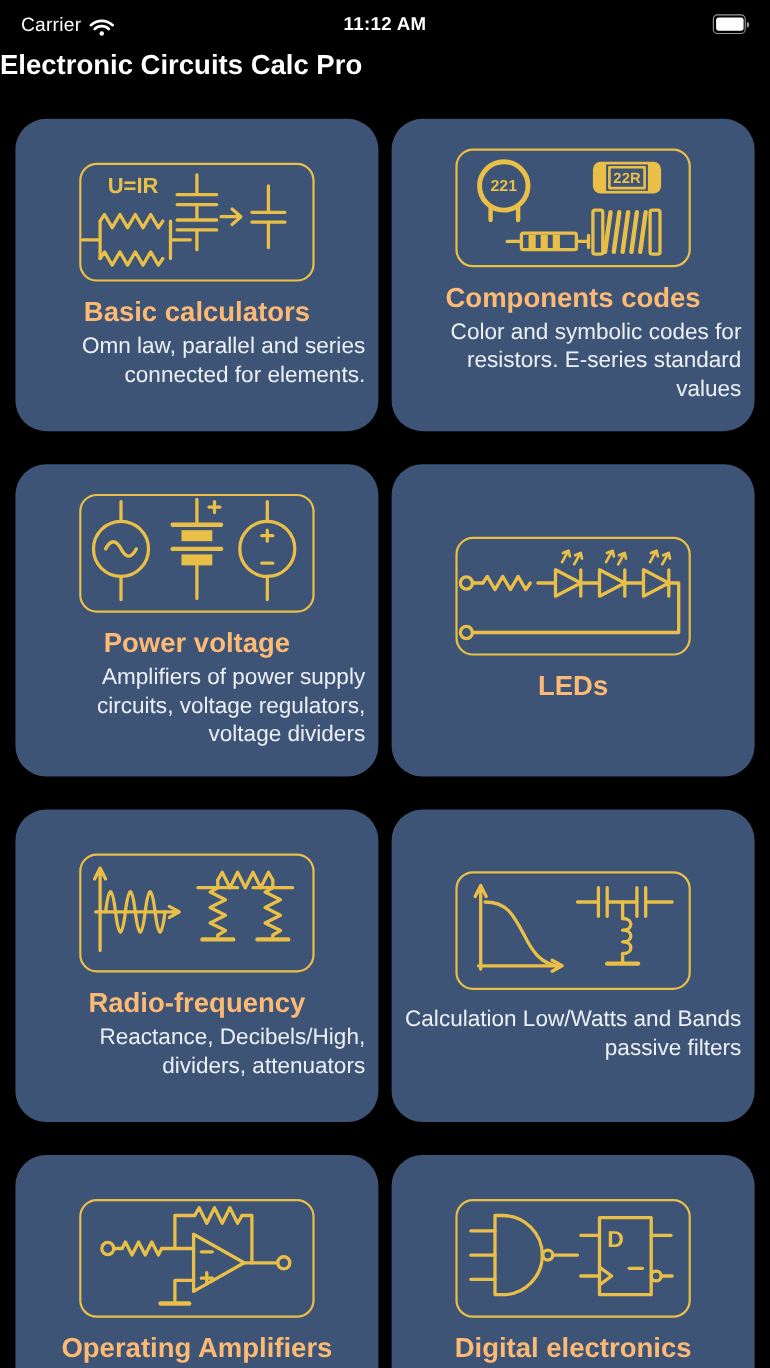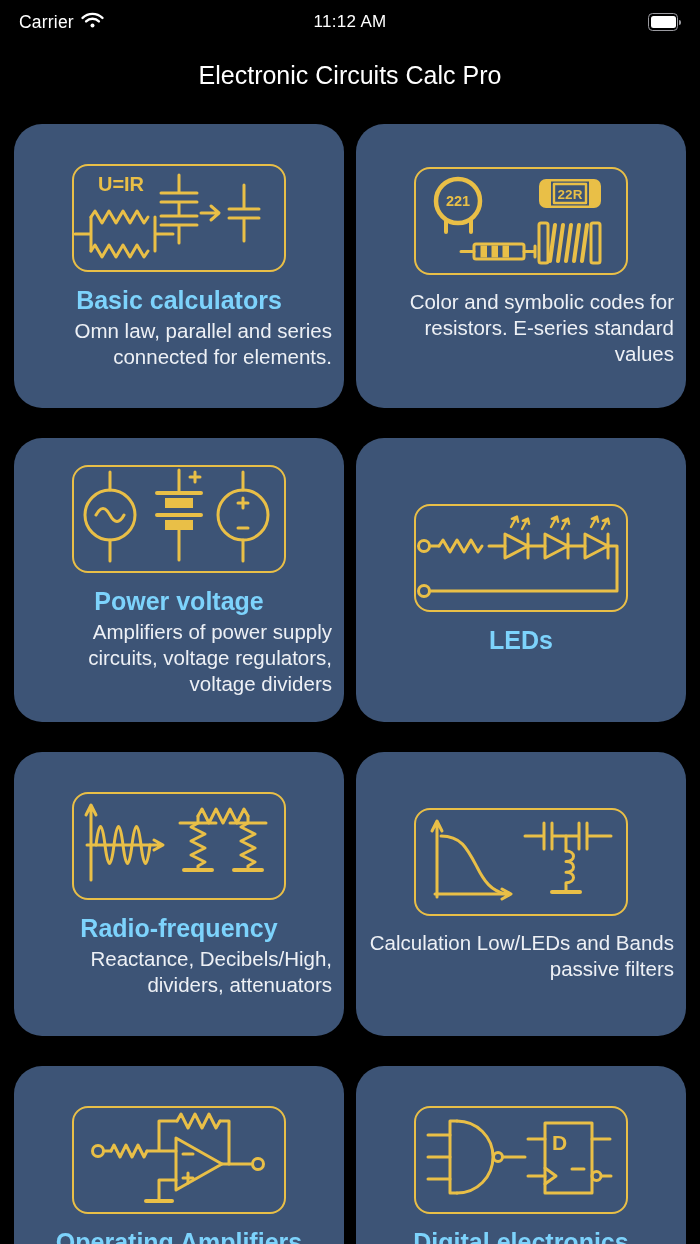--- a/index.html
+++ b/index.html
@@ -4,39 +4,39 @@
 <style>
   html,body{margin:0;padding:0}
   body{
     width:700px;height:1244px;overflow:hidden;
     background:#000;color:#fff;
     font-family:"Liberation Sans", sans-serif;
     -webkit-font-smoothing:antialiased;
   }
   
   .statusbar{height:44px;position:relative;display:flex;align-items:center;padding:0 19px;}
-  .sb-left{display:flex;align-items:flex-start;gap:7px;z-index:2}
+  .sb-left{display:flex;align-items:flex-end;gap:7px;z-index:2}
   .sb-carrier{font-size:17.5px;font-weight:500;letter-spacing:.2px}
-  .sb-time{position:absolute;left:0;right:0;text-align:center;font-size:17px;font-weight:400;letter-spacing:.3px}
+  .sb-time{position:absolute;left:0;right:0;text-align:center;font-size:17px;font-weight:700;letter-spacing:.3px}
   .sb-right{margin-left:auto;z-index:2}
   .battery{display:flex;align-items:center;gap:1px}
   .bat-body{width:25px;height:12.5px;border:1.5px solid #9a9aa0;border-radius:4.5px;padding:1.5px}
   .bat-fill{width:100%;height:100%;background:#fff;border-radius:2.5px}
   .bat-nub{width:2px;height:5px;background:#9a9aa0;border-radius:0 2px 2px 0}
   
-  .app-title{margin-top:16px;height:30px;line-height:30px;text-align:center;font-size:25px;font-weight:400}
+  .app-title{margin-top:0;height:30px;line-height:30px;font-size:25px;font-weight:700}
   
   .grid{display:grid;grid-template-columns:330px 330px;column-gap:12px;row-gap:30px;margin:34px 14px 0}
   .card{
     background:#3D5476;border-radius:28px;height:284px;box-sizing:border-box;
     display:flex;flex-direction:column;align-items:center;justify-content:center;
     text-align:right;padding:0 12px;
   }
   .card-icon{display:block;width:216px;height:110px;margin-bottom:13px;flex:none}
-  .card-title{font-size:25px;font-weight:700;line-height:29px;margin-bottom:3px;color:#7dd3fc}
+  .card-title{font-size:25px;font-weight:700;line-height:29px;margin-bottom:3px;color:#fdba74}
   .card-desc{font-size:20.5px;line-height:26px;font-weight:400;color:#EDF0F5}
   .clipped .card-desc{min-height:52px}
   
   .ic .s {stroke:#E9BF47;fill:none;stroke-width:3;stroke-linecap:round;stroke-linejoin:round}
   .ic .s2{stroke:#E9BF47;fill:none;stroke-width:2.4;stroke-linecap:round;stroke-linejoin:round}
   .ic .s4{stroke:#E9BF47;fill:none;stroke-width:4;stroke-linecap:round;stroke-linejoin:round}
   .ic .s45{stroke:#E9BF47;fill:none;stroke-width:4.5;stroke-linecap:round;stroke-linejoin:round}
   .ic .bd{stroke:#E9BF47;fill:none;stroke-width:2}
   .ic .f {fill:#E9BF47;stroke:none}
   .ic .w {fill:#3D5476;stroke:none}
@@ -96,20 +96,21 @@
       <rect class="f" x="89.5" y="79.5" width="6.5" height="12"></rect>
       <path class="s" d="M48 85.5 H61 M111 85.5 H122 M122 80 V91"></path>
       <rect class="f" x="126" y="13" width="62" height="29" rx="7"></rect>
       <rect class="w" x="138" y="15.5" width="38" height="24"></rect>
       <rect class="s2" x="141" y="18" width="32" height="19"></rect>
       <text x="157" y="32.5" text-anchor="middle" font-size="13.5">22R</text>
       <rect class="s" x="126" y="57" width="9" height="40" rx="2"></rect>
       <rect class="s" x="178" y="57" width="9" height="40" rx="2"></rect>
       <path class="s4" d="M142 59 L137 95 M150 59 L145 95 M158 59 L153 95 M166 59 L161 95 M174 59 L169 95"></path>
     </svg>
+    <div class="card-title">Components codes</div>
     <div class="card-desc">Color and symbolic codes for resistors. E-series standard values</div>
   </div>
 
   <div class="card">
     <svg class="card-icon ic" viewBox="0 0 216 110">
       <rect class="bd" x="2" y="2" width="212" height="106" rx="15"></rect>
       <circle class="s" cx="39" cy="51" r="25"></circle>
       <path class="s" d="M25 51 q7 -13 14 0 q7 13 14 0"></path>
       <path class="s" d="M39 8 V26 M39 76 V97"></path>
       <path class="s" d="M108 6 V27 M108 65 V96"></path>
@@ -172,21 +173,21 @@
     <svg class="card-icon ic" viewBox="0 0 216 110">
       <rect class="bd" x="2" y="2" width="212" height="106" rx="15"></rect>
       <path class="s" d="M24 90 V16 M19 24 L24 14 L29 24"></path>
       <path class="s" d="M22 87 H96 M89 82 L98 87 L89 92"></path>
       <path class="s" d="M28 29 C48 29 54 41 64 60 C71 74 78 84 93 87"></path>
       <path class="s" d="M112 29 H131 M131 16 V42 M139 16 V42 M139 29 H166 M166 16 V42 M174 16 V42 M174 29 H198"></path>
       <path class="s" d="M153 29 V44"></path>
       <path class="s" d="M153 44 c10 0 10 10.6 0 10.6 c10 0 10 10.6 0 10.6 c10 0 10 10.6 0 10.6 M153 76 V84"></path>
       <path class="s4" d="M139 85 H167"></path>
     </svg>
-    <div class="card-desc">Calculation Low/LEDs and Bands passive filters</div>
+    <div class="card-desc">Calculation Low/Watts and Bands passive filters</div>
   </div>
 
   <div class="card clipped">
     <svg class="card-icon ic" viewBox="0 0 216 110">
       <rect class="bd" x="2" y="2" width="212" height="106" rx="15"></rect>
       <circle class="s" cx="27" cy="46" r="5.5"></circle>
       <path class="s" d="M32.5 46 H40"></path>
       <path class="s" d="M40 46 l3 -6 l6 12 l6 -12 l6 12 l6 -12 l6 12 l3 -6"></path>
       <path class="s" d="M76 46 H105 M88 46 V16 M88 16 H106"></path>
       <path class="s" d="M106 16 l4 -7 l7 14 l7 -14 l7 14 l7 -14 l7 14 l4 -7"></path>

